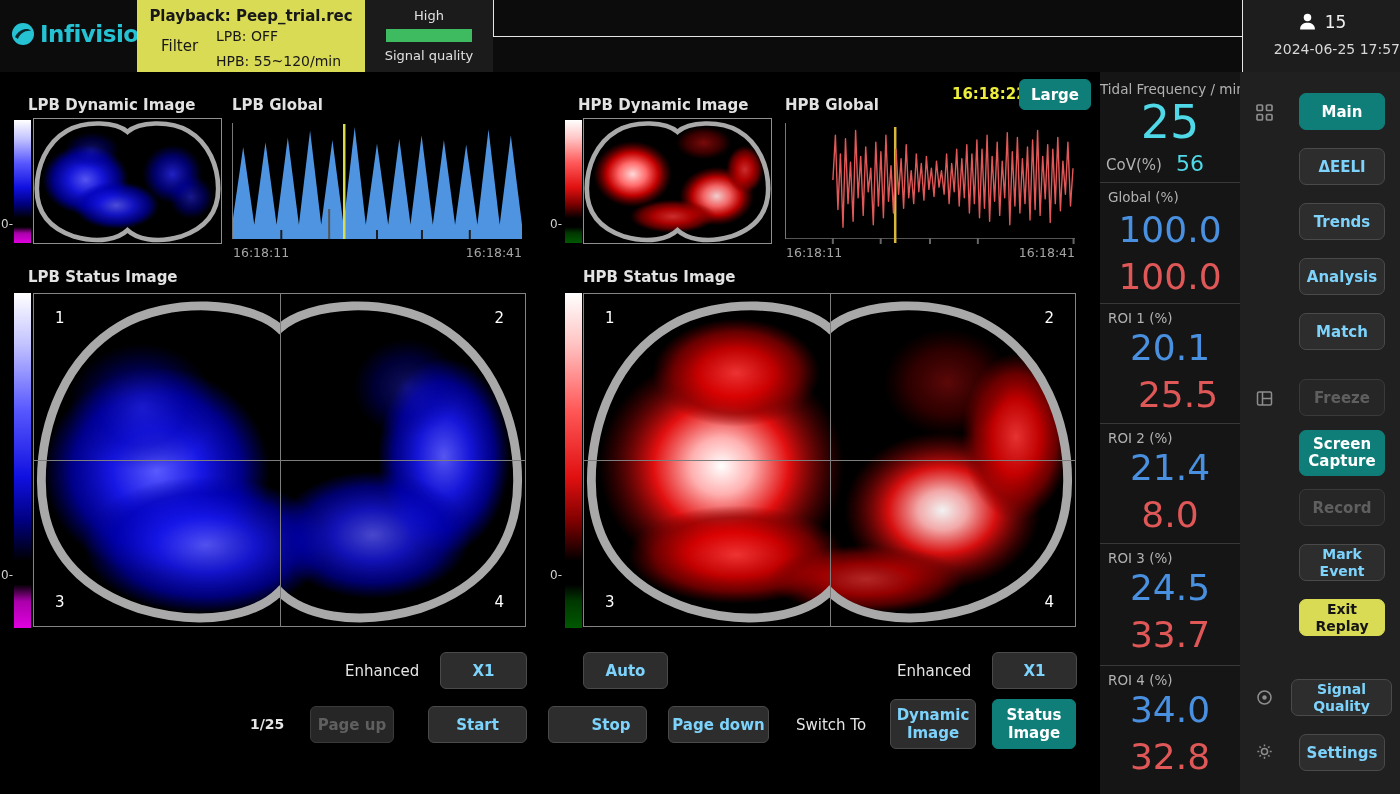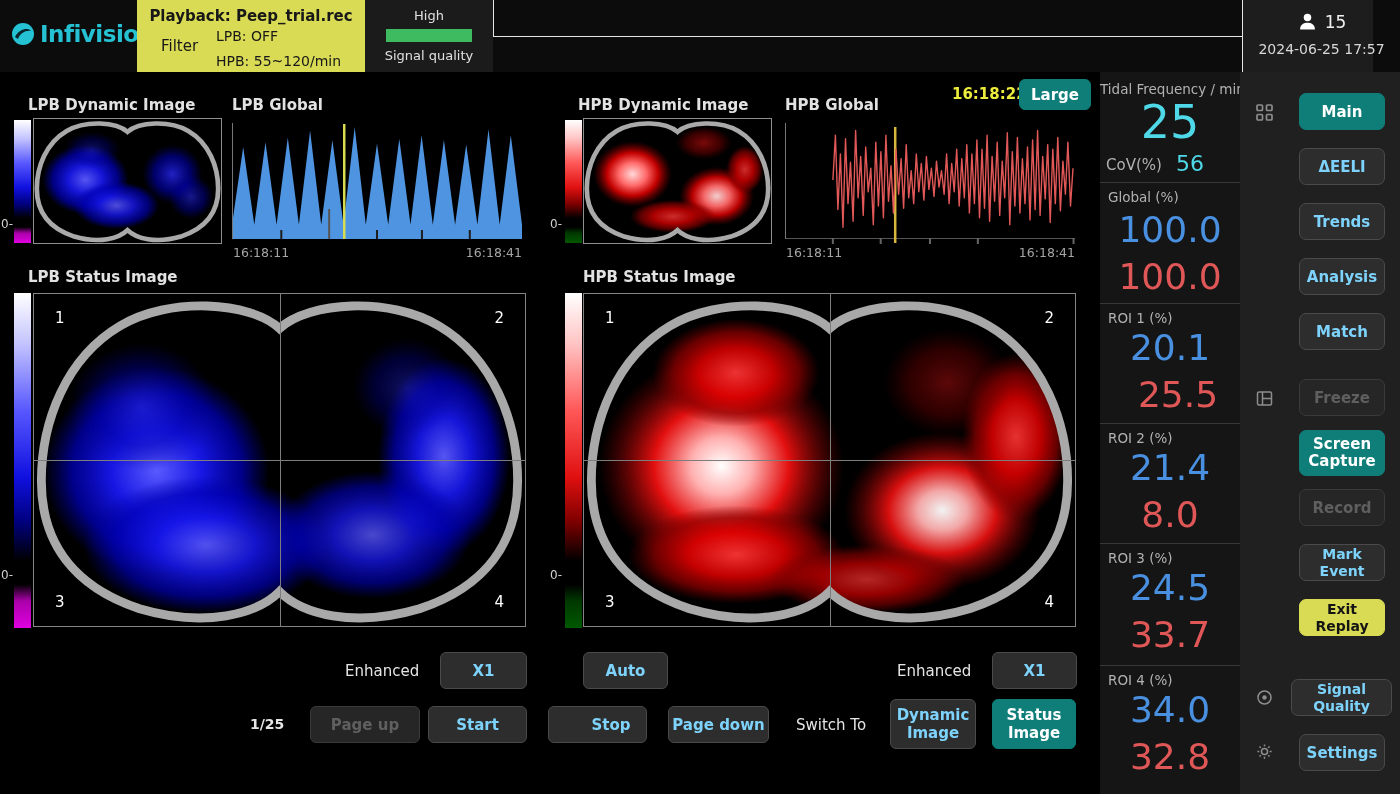--- a/index.html
+++ b/index.html
@@ -57,31 +57,31 @@
     <div class="abs" style="left:365px;top:0;width:128px;height:72px;background:#1b1b1b;">
       <div class="abs" style="left:0;top:8px;width:128px;text-align:center;font-size:13px;color:#e0e0e0;">High</div>
       <div class="abs" style="left:21px;top:29px;width:86px;height:13px;background:#3eba60;"></div>
       <div class="abs" style="left:0;top:48px;width:128px;text-align:center;font-size:13px;color:#e0e0e0;">Signal quality</div>
     </div>
 
     <div class="wline" style="left:493px;top:0;width:1px;height:37px;"></div>
     <div class="wline" style="left:493px;top:36px;width:749px;height:1px;"></div>
     <div class="wline" style="left:1242px;top:0;width:1px;height:72px;"></div>
 
-    <div class="abs" style="left:1243px;top:0;width:130px;height:72px;background:#1d1d1d;">
+    <div class="abs" style="left:1243px;top:0;width:158px;height:72px;background:#1d1d1d;">
       <div class="abs" style="left:0;top:11px;width:157px;display:flex;align-items:center;justify-content:center;gap:7px;">
         <span style="display:inline-flex;">
           <svg width="21" height="21" viewBox="0 0 24 24">
               <circle cx="12" cy="7.5" r="4.3" fill="#fff"></circle>
               <path d="M3.5,21 C3.5,15.5 7.8,13.4 12,13.4 C16.2,13.4 20.5,15.5 20.5,21 Z" fill="#fff"></path>
             </svg>
         </span>
         <span style="font-size:17px;color:#f0f0f0;">15</span>
       </div>
-      <div class="abs" style="left:0;top:41px;width:157px;text-align:center;font-size:14px;color:#d8d8d8;">2024-06-25 17:57</div>
+      <div class="abs" style="left:0;top:41px;width:157px;text-align:right;font-size:14px;color:#d8d8d8;">2024-06-25 17:57</div>
     </div>
   </div>
 
   <div class="ttl" style="left:28px;top:96px;">LPB Dynamic Image</div>
   <div class="ttl" style="left:232px;top:96px;">LPB Global</div>
   <div class="ttl" style="left:578px;top:96px;">HPB Dynamic Image</div>
   <div class="ttl" style="left:785px;top:96px;">HPB Global</div>
   <div class="ttl" style="left:28px;top:268px;">LPB Status Image</div>
   <div class="ttl" style="left:583px;top:268px;">HPB Status Image</div>
 
@@ -348,21 +348,21 @@
     <div class="qnum" style="right:21px;bottom:15px;">4</div>
   </div>
 
   <div class="lbl" style="left:345px;top:662px;">Enhanced</div>
   <div class="btn" style="left:440px;top:652px;width:87px;height:37px;border-radius:6px;">X1</div>
   <div class="btn" style="left:583px;top:652px;width:85px;height:37px;border-radius:6px;">Auto</div>
   <div class="lbl" style="left:897px;top:662px;">Enhanced</div>
   <div class="btn" style="left:992px;top:652px;width:85px;height:37px;border-radius:6px;">X1</div>
 
   <div class="lbl" style="left:250px;top:716px;font-size:14px;font-weight:700;">1/25</div>
-  <div class="btn disabled" style="left:310px;top:706px;width:110px;height:37px;border-radius:6px;">Page up</div>
+  <div class="btn disabled" style="left:310px;top:706px;width:84px;height:37px;border-radius:6px;">Page up</div>
   <div class="btn" style="left:428px;top:706px;width:99px;height:37px;border-radius:6px;">Start</div>
   <div class="btn" style="left:548px;top:706px;width:99px;height:37px;border-radius:6px;padding-left:27px;">Stop</div>
   <div class="btn" style="left:668px;top:706px;width:101px;height:37px;border-radius:6px;">Page down</div>
   <div class="lbl" style="left:796px;top:716px;">Switch To</div>
   <div class="btn" style="left:890px;top:699px;width:86px;height:50px;border-radius:6px;padding:0 8px;">Dynamic Image</div>
   <div class="btn teal" style="left:992px;top:699px;width:84px;height:50px;border-radius:6px;padding:16px 8px;">Status Image</div>
 
   <div class="abs" style="left:1100px;top:72px;width:140px;height:722px;background:#151515;"></div>
 
   <div class="mlabel" style="left:1100px;top:81px;width:140px;text-align:center;">Tidal Frequency / min</div>

